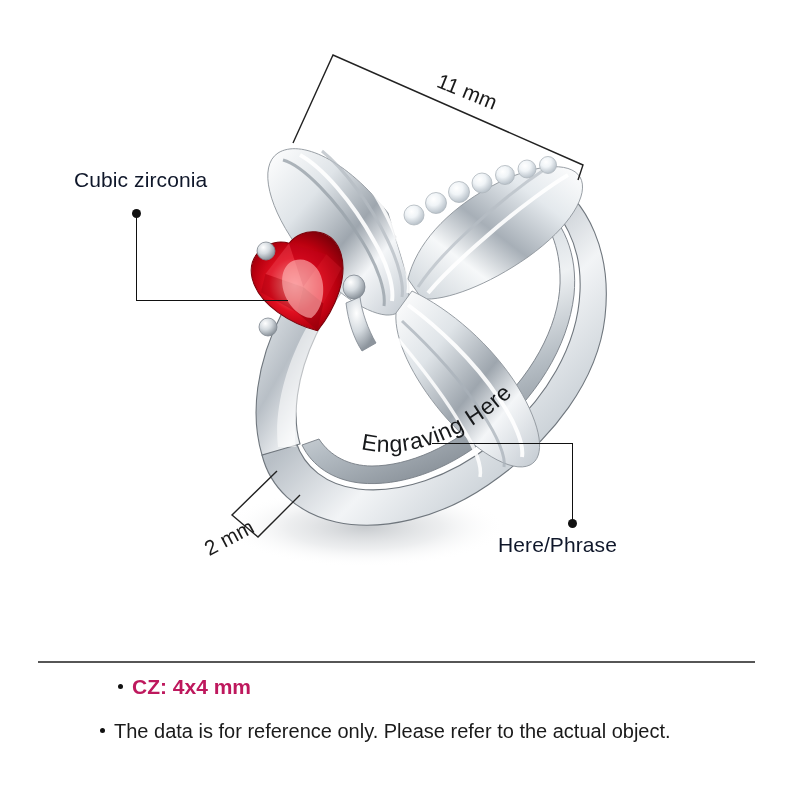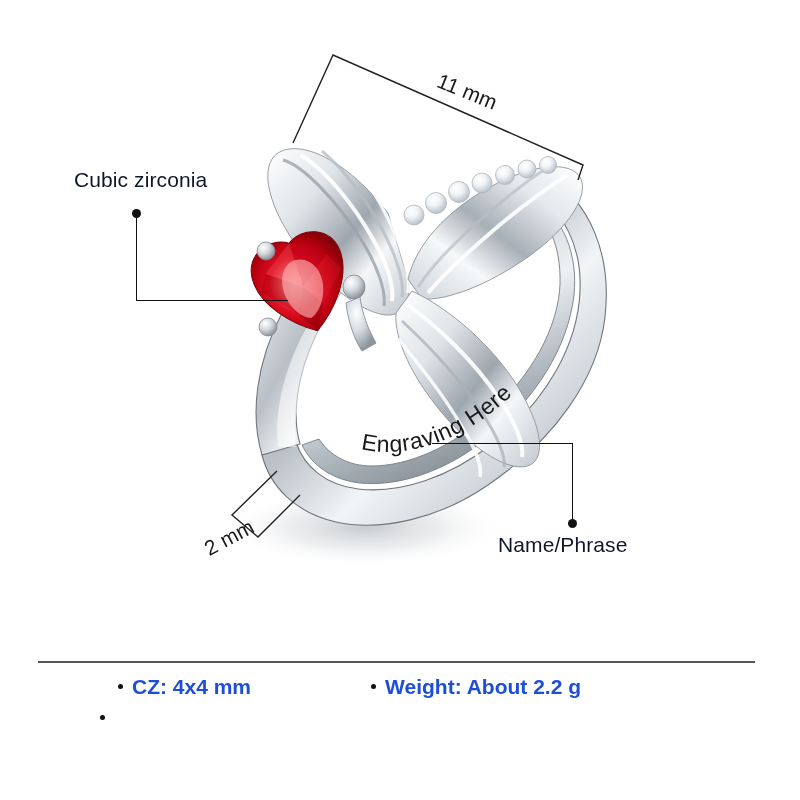--- a/index.html
+++ b/index.html
@@ -104,21 +104,21 @@
     background: #111;
     margin-right: 9px;
     position: relative;
     top: -5px;
     flex: 0 0 auto;
   }
   .spec-bold {
     font-family: "Liberation Sans", sans-serif;
     font-size: 21px;
     font-weight: bold;
-    color: #1d4ed8;
+    color: #be185d;
     white-space: nowrap;
   }
   .spec-normal {
     font-family: "Liberation Sans", sans-serif;
     font-size: 20px;
     color: #1a1a1a;
     white-space: nowrap;
   }
   #spec-weight-wrap { margin-left: 120px; display: flex; align-items: baseline; }
 </style>
@@ -300,36 +300,33 @@
     <path d="M 293 143 L 333 55 L 583 165 L 578 180" fill="none" stroke="#222" stroke-width="1.4" stroke-linejoin="miter"></path>
 
     <path d="M 277 471 L 232 515 L 258 537 L 300 495" fill="none" stroke="#222" stroke-width="1.4" stroke-linejoin="miter"></path>
   </svg>
 
   <div class="anno-label" id="cz-label">Cubic zirconia</div>
   <div class="leader-dot" id="cz-dot"></div>
   <div class="leader-v" id="cz-vert"></div>
   <div class="leader-h" id="cz-horz"></div>
 
-  <div class="anno-label" id="np-label">Name/Phrase</div>
+  <div class="anno-label" id="np-label">Here/Phrase</div>
   <div class="leader-dot" id="np-dot"></div>
   <div class="leader-v" id="np-vert"></div>
   <div class="leader-h" id="np-horz"></div>
 
   <div class="dim-label" id="dim-11">11 mm</div>
   <div class="dim-label" id="dim-2">2 mm</div>
 
   <div id="divider"></div>
 
   <div class="spec-row" id="spec-row-1">
     <span class="bullet"></span>
     <span class="spec-bold">CZ: 4x4 mm</span>
-    <span id="spec-weight-wrap">
-      <span class="bullet"></span>
-      <span class="spec-bold">Weight: About 2.2 g</span>
-    </span>
   </div>
 
   <div class="spec-row" id="spec-row-2">
     <span class="bullet"></span>
+    <span class="spec-normal">The data is for reference only. Please refer to the actual object.</span>
   </div>
 
 </div>
 
 </body></html>

